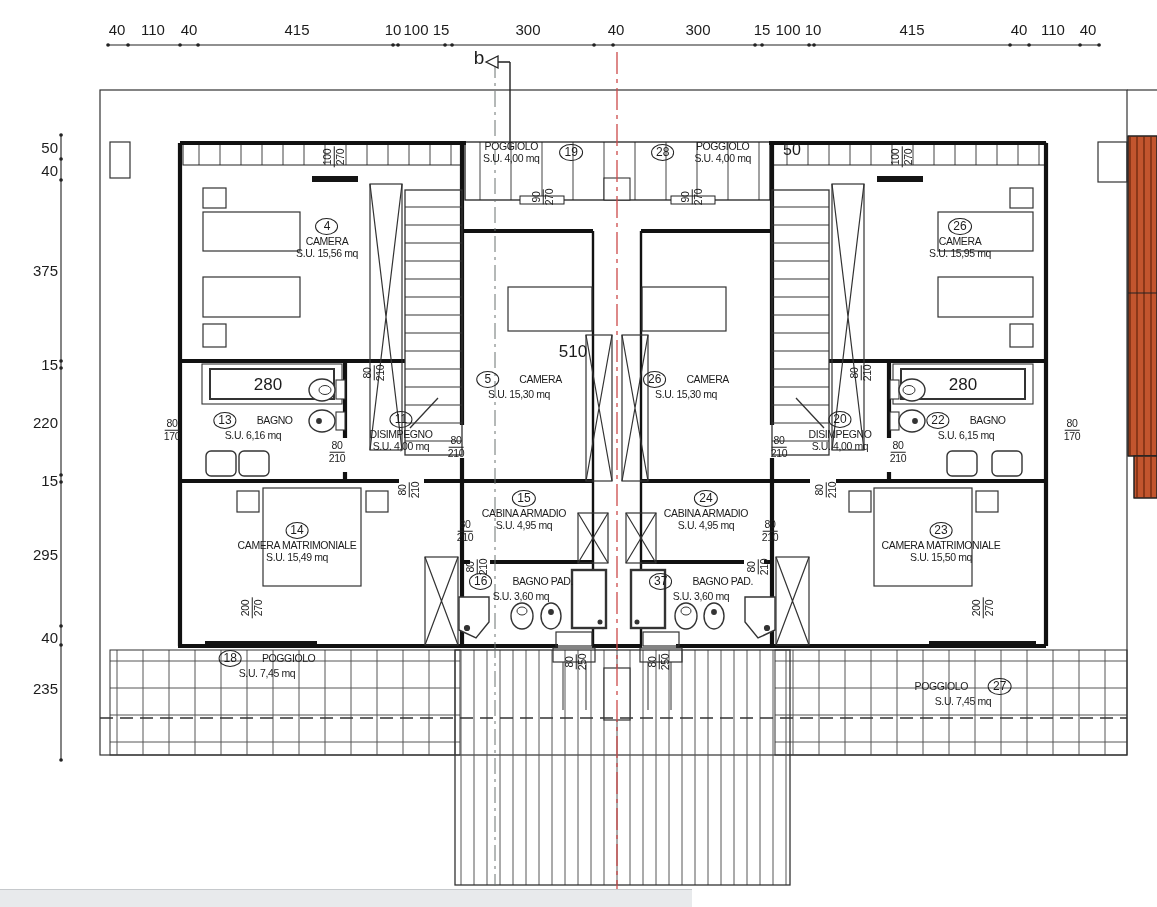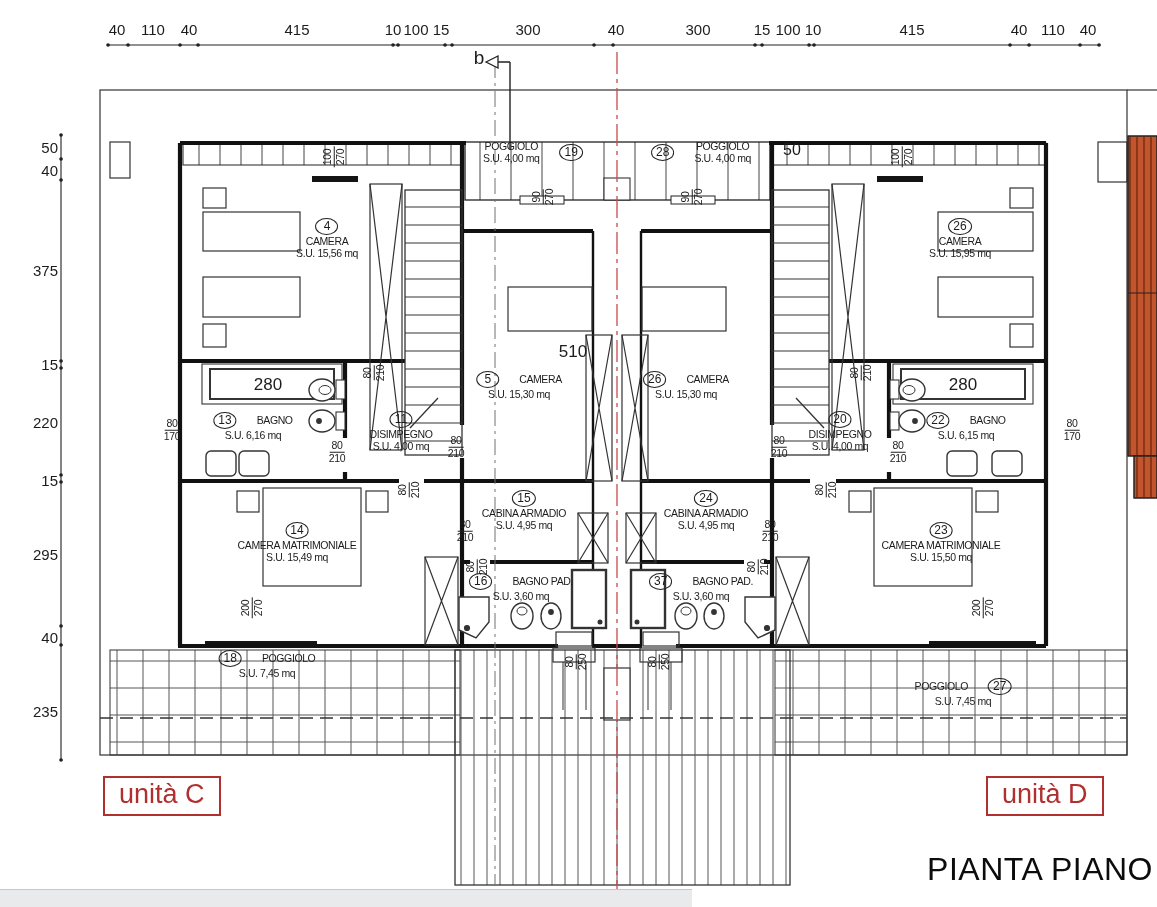--- a/index.html
+++ b/index.html
@@ -223,21 +223,21 @@
   <span class="rt" style="left:1088px">40</span>
 
   <span class="rl" style="top:147px">50</span>
   <span class="rl" style="top:170px">40</span>
   <span class="rl" style="top:270px">375</span>
   <span class="rl" style="top:364px">15</span>
   <span class="rl" style="top:422px">220</span>
   <span class="rl" style="top:480px">15</span>
   <span class="rl" style="top:554px">295</span>
   <span class="rl" style="top:637px">40</span>
-  <span class="rl" style="top:711px">235</span>
+  <span class="rl" style="top:688px">235</span>
 
   <div class="room" style="left:327px;top:218px">
     <span class="rn">4</span>
     <div>CAMERA</div>
     <div>S.U. 15,56 mq</div>
   </div>
   <div class="room" style="left:960px;top:218px">
     <span class="rn">26</span>
     <div>CAMERA</div>
     <div>S.U. 15,95 mq</div>
@@ -435,19 +435,16 @@
       <span class="t">80</span>
       <span>250</span>
     </div>
 
   <div class="ann" style="left:268px;top:385px;font-size:17px">280</div>
   <div class="ann" style="left:963px;top:385px;font-size:17px">280</div>
   <div class="ann" style="left:573px;top:352px;font-size:17px">510</div>
   <div class="ann" style="left:792px;top:150px;font-size:16px">50</div>
   <div class="ann" style="left:479px;top:58px;font-size:19px">b</div>
 
-  <div class="unit" style="left:103px;top:776px">unità C</div>
-  <div class="unit" style="left:986px;top:776px">unità D</div>
-
-  <div id="title" style="right:4px;top:851px">PIANTA PIANO</div>
+
 
   <div id="hscroll"></div>
 </div>
 
 </body></html>

